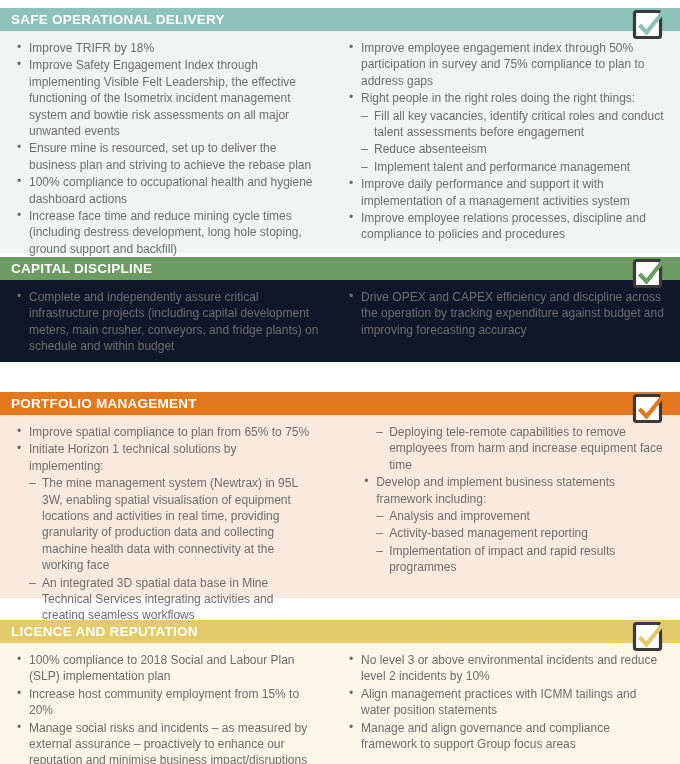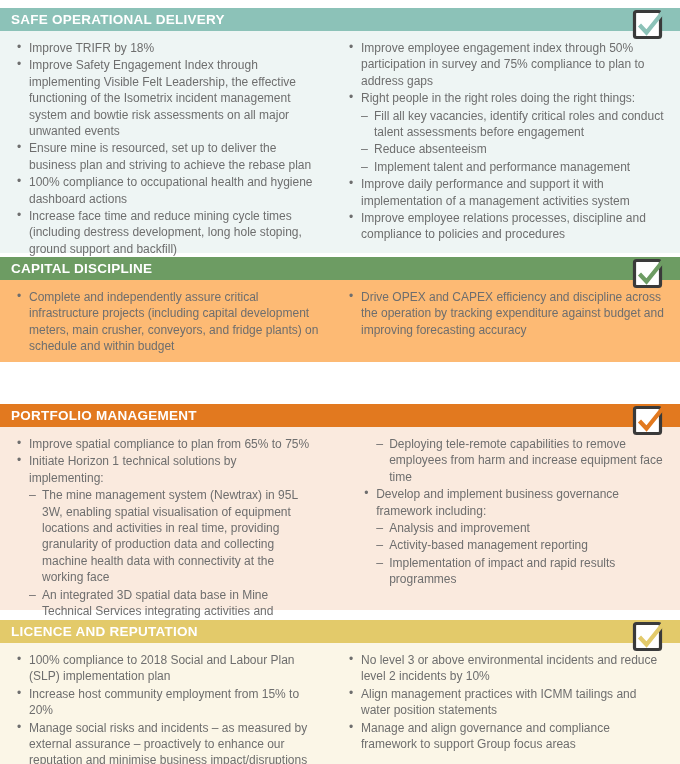--- a/index.html
+++ b/index.html
@@ -96,21 +96,21 @@
     right: 11px;
     width: 38px;
     height: 38px;
   }
   .check-badge svg { display: block; }
 
   
   .theme-teal   .panel-header { background: #8cc2b8; }
   .theme-teal   .panel-body   { background: #eef5f4; }
   .theme-green  .panel-header { background: #6d9c63; }
-  .theme-green  .panel-body   { background: #fdba74; }
+  .theme-green  .panel-body   { background: #0f172a; }
   .theme-orange .panel-header { background: #e2791f; }
   .theme-orange .panel-body   { background: #faeade; gap: 30px; }
   .theme-yellow .panel-header { background: #e3ca6a; }
   .theme-yellow .panel-body   { background: #fbf6e7; }
 </style>
 </head>
 <body>
 
 <div class="page">
 
@@ -163,21 +163,21 @@
             <li class="lvl1">Complete and independently assure critical infrastructure projects (including capital development meters, main crusher, conveyors, and fridge plants) on schedule and within budget</li>
           </ul>
         </div>
         <div class="col right">
           <ul class="bullets">
             <li class="lvl1">Drive OPEX and CAPEX efficiency and discipline across the operation by tracking expenditure against budget and improving forecasting accuracy</li>
           </ul>
         </div>
       </div>
     </div>
-    <div class="panel theme-orange" style="top: 404px;">
+    <div class="panel theme-orange" style="top: 392px;">
       <div class="panel-header">
         <span class="panel-header-title">PORTFOLIO MANAGEMENT</span>
         <span class="check-badge" style="top: -2px;">
           <svg width="38" height="38" viewBox="0 0 38 38">
             <rect x="3.5" y="5.5" width="26" height="26" rx="2" ry="2" fill="#ffffff" stroke="#3a3a3a" stroke-width="3.2"></rect>
             <path d="M8.5 19 L15.5 26.5 L34 3.5" fill="none" stroke="#e2791f" stroke-width="4.2" stroke-linecap="butt" stroke-linejoin="miter"></path>
           </svg>
         </span>
       </div>
       <div class="panel-body" style="height: 183px;">
@@ -185,21 +185,21 @@
           <ul class="bullets">
             <li class="lvl1">Improve spatial compliance to plan from 65% to 75%</li>
             <li class="lvl1">Initiate Horizon 1 technical solutions by implementing:</li>
             <li class="lvl2">The mine management system (Newtrax) in 95L 3W, enabling spatial visualisation of equipment locations and activities in real time, providing granularity of production data and collecting machine health data with connectivity at the working face</li>
             <li class="lvl2">An integrated 3D spatial data base in Mine Technical Services integrating activities and creating seamless workflows</li>
           </ul>
         </div>
         <div class="col right">
           <ul class="bullets">
             <li class="lvl2">Deploying tele-remote capabilities to remove employees from harm and increase equipment face time</li>
-            <li class="lvl1">Develop and implement business governance framework including:</li>
+            <li class="lvl1">Develop and implement business statements framework including:</li>
             <li class="lvl2">Analysis and improvement</li>
             <li class="lvl2">Activity-based management reporting</li>
             <li class="lvl2">Implementation of impact and rapid results programmes</li>
           </ul>
         </div>
       </div>
     </div>
     <div class="panel theme-yellow" style="top: 620px;">
       <div class="panel-header">
         <span class="panel-header-title">LICENCE AND REPUTATION</span>

